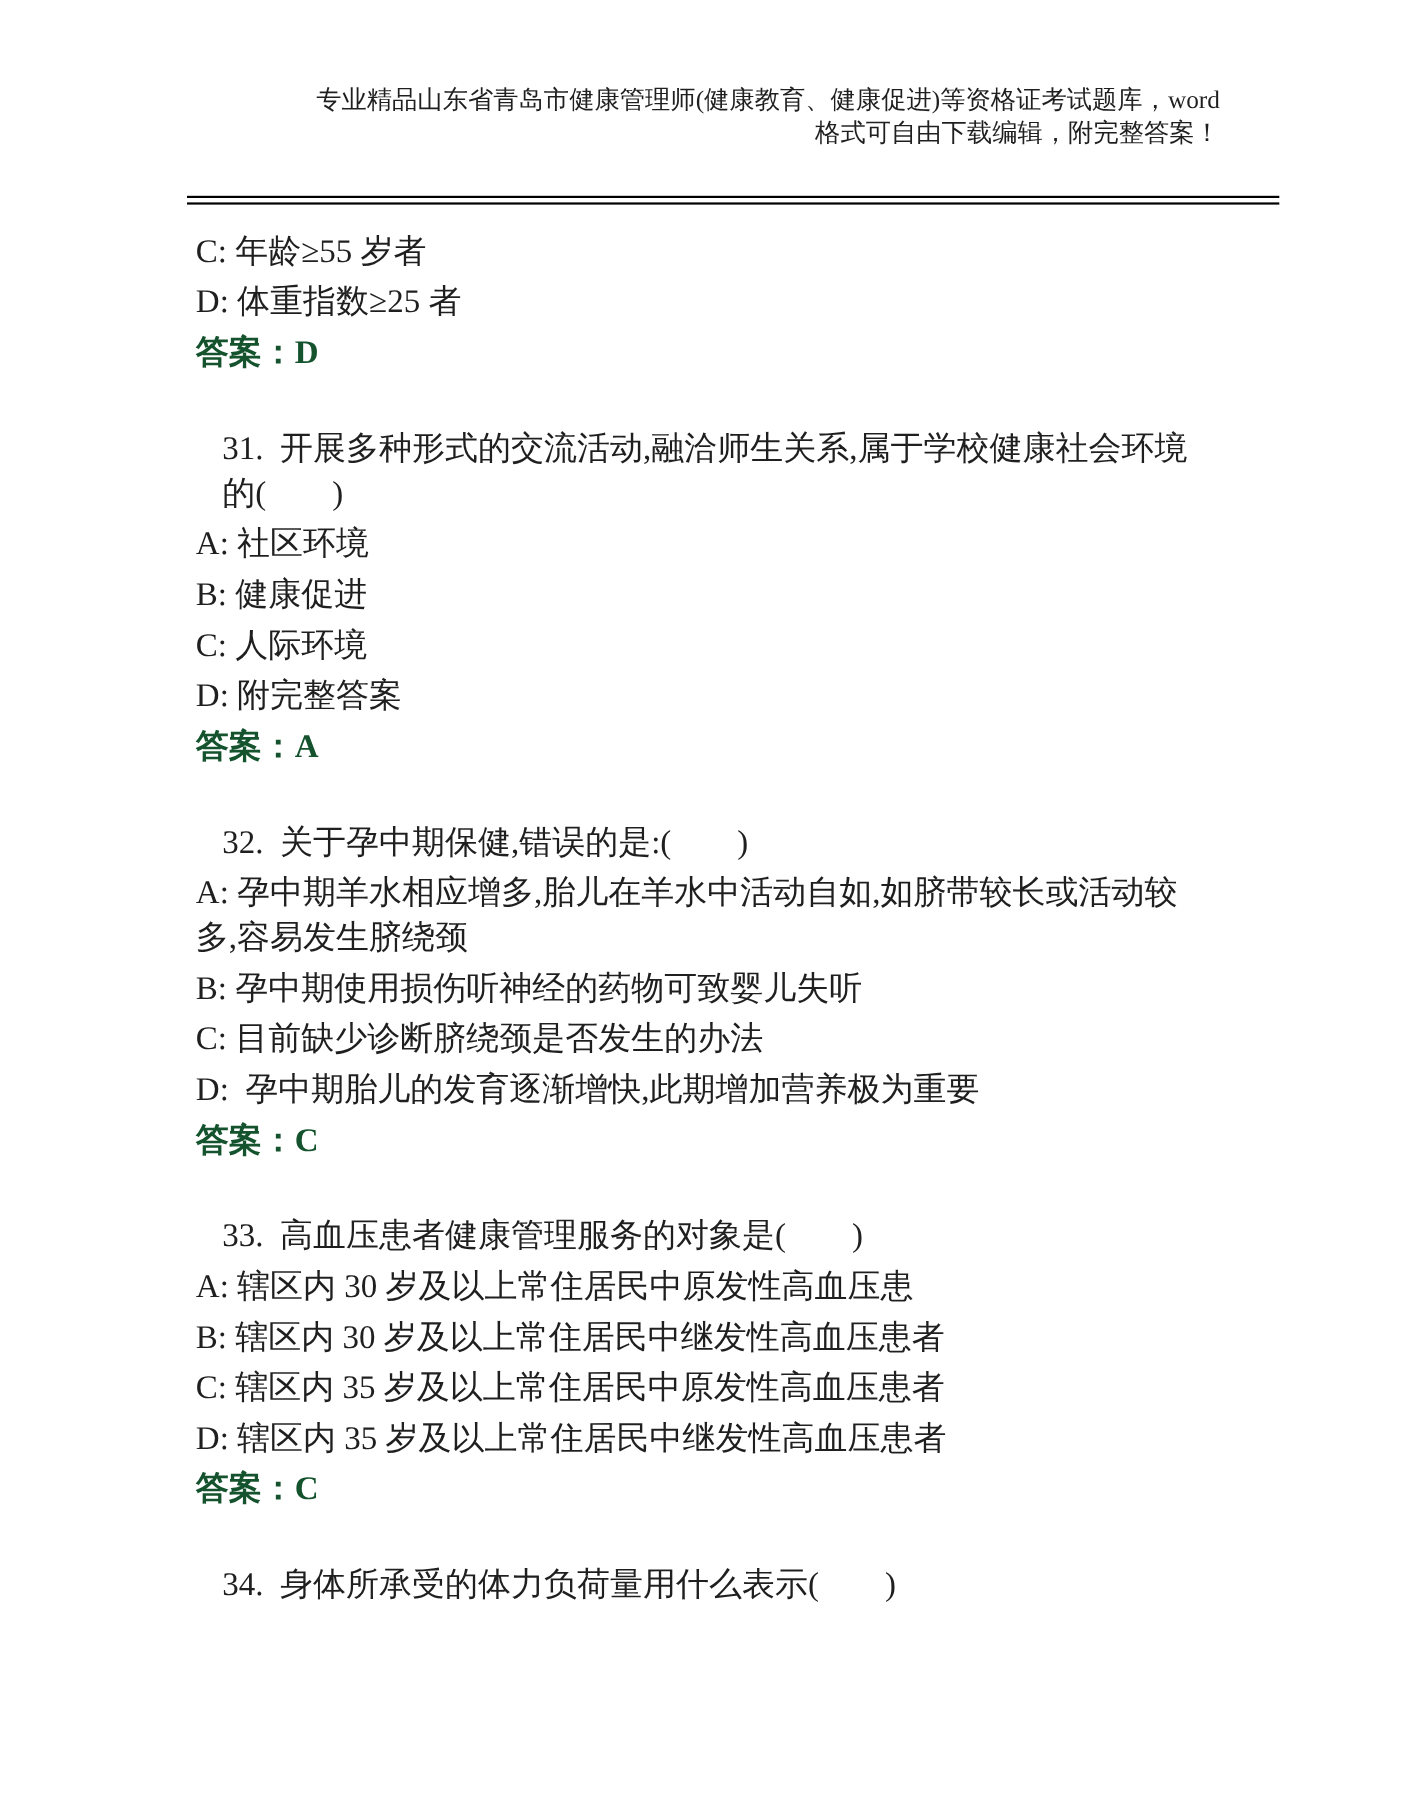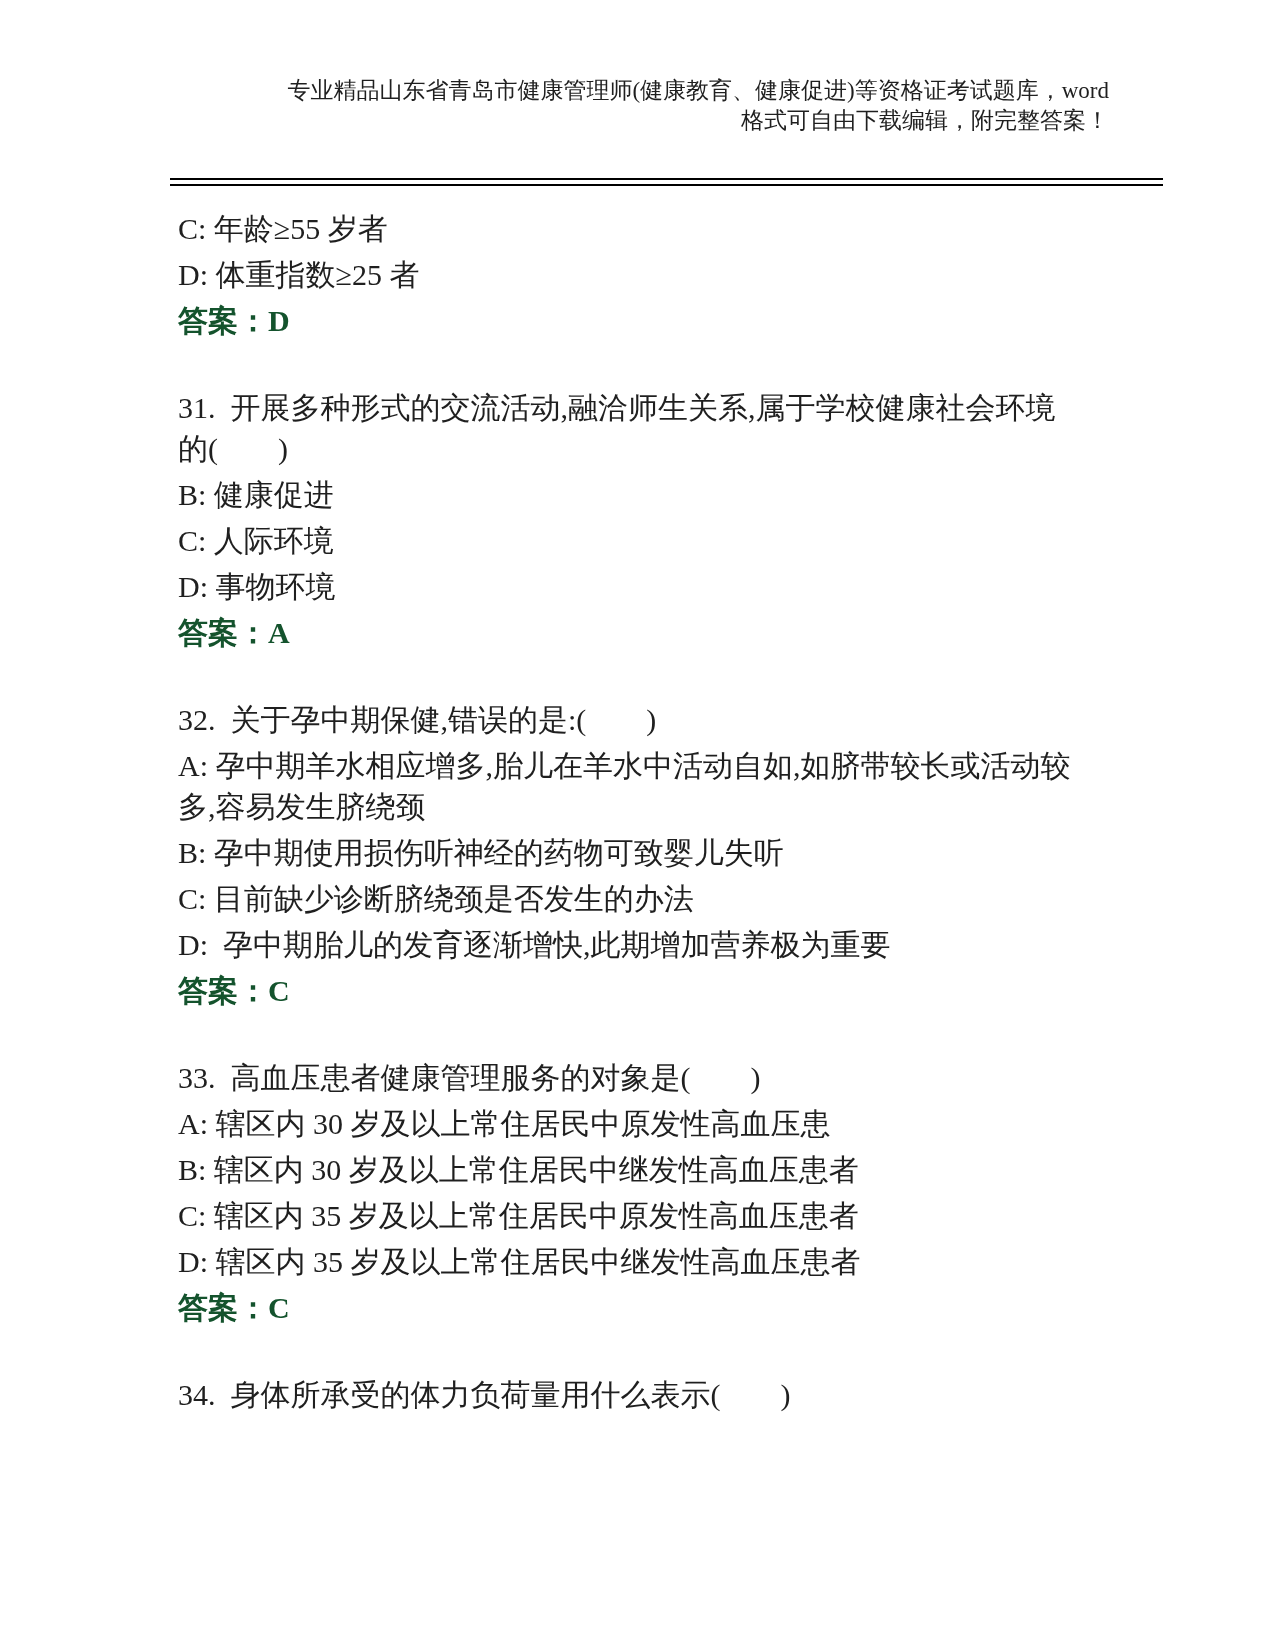--- a/index.html
+++ b/index.html
@@ -47,20 +47,21 @@
     left: 178px;
     top: 208px;
     width: 940px;
     font-size: 30px;
   }
   .block {
     margin-bottom: 5px;
   }
   .block.question {
     margin-top: 46px;
+    margin-left: 24px;
   }
   .block.answer {
     font-weight: bold;
     color: #14532d;
   }
   .line {
     line-height: 41px;
     white-space: pre-wrap;
   }
 </style>
@@ -81,27 +82,30 @@
         <div class="line">D: 体重指数≥25 者</div>
       </div>
       <div class="block answer">
         <div class="line">答案：D</div>
       </div>
       <div class="block question">
         <div class="line">31.  开展多种形式的交流活动,融洽师生关系,属于学校健康社会环境</div>
         <div class="line">的(　　)</div>
       </div>
       <div class="block option">
+        <div class="line">A: 社区环境</div>
+      </div>
+      <div class="block option">
         <div class="line">B: 健康促进</div>
       </div>
       <div class="block option">
         <div class="line">C: 人际环境</div>
       </div>
       <div class="block option">
-        <div class="line">D: 事物环境</div>
+        <div class="line">D: 附完整答案</div>
       </div>
       <div class="block answer">
         <div class="line">答案：A</div>
       </div>
       <div class="block question">
         <div class="line">32.  关于孕中期保健,错误的是:(　　)</div>
       </div>
       <div class="block option">
         <div class="line">A: 孕中期羊水相应增多,胎儿在羊水中活动自如,如脐带较长或活动较</div>
         <div class="line">多,容易发生脐绕颈</div>

